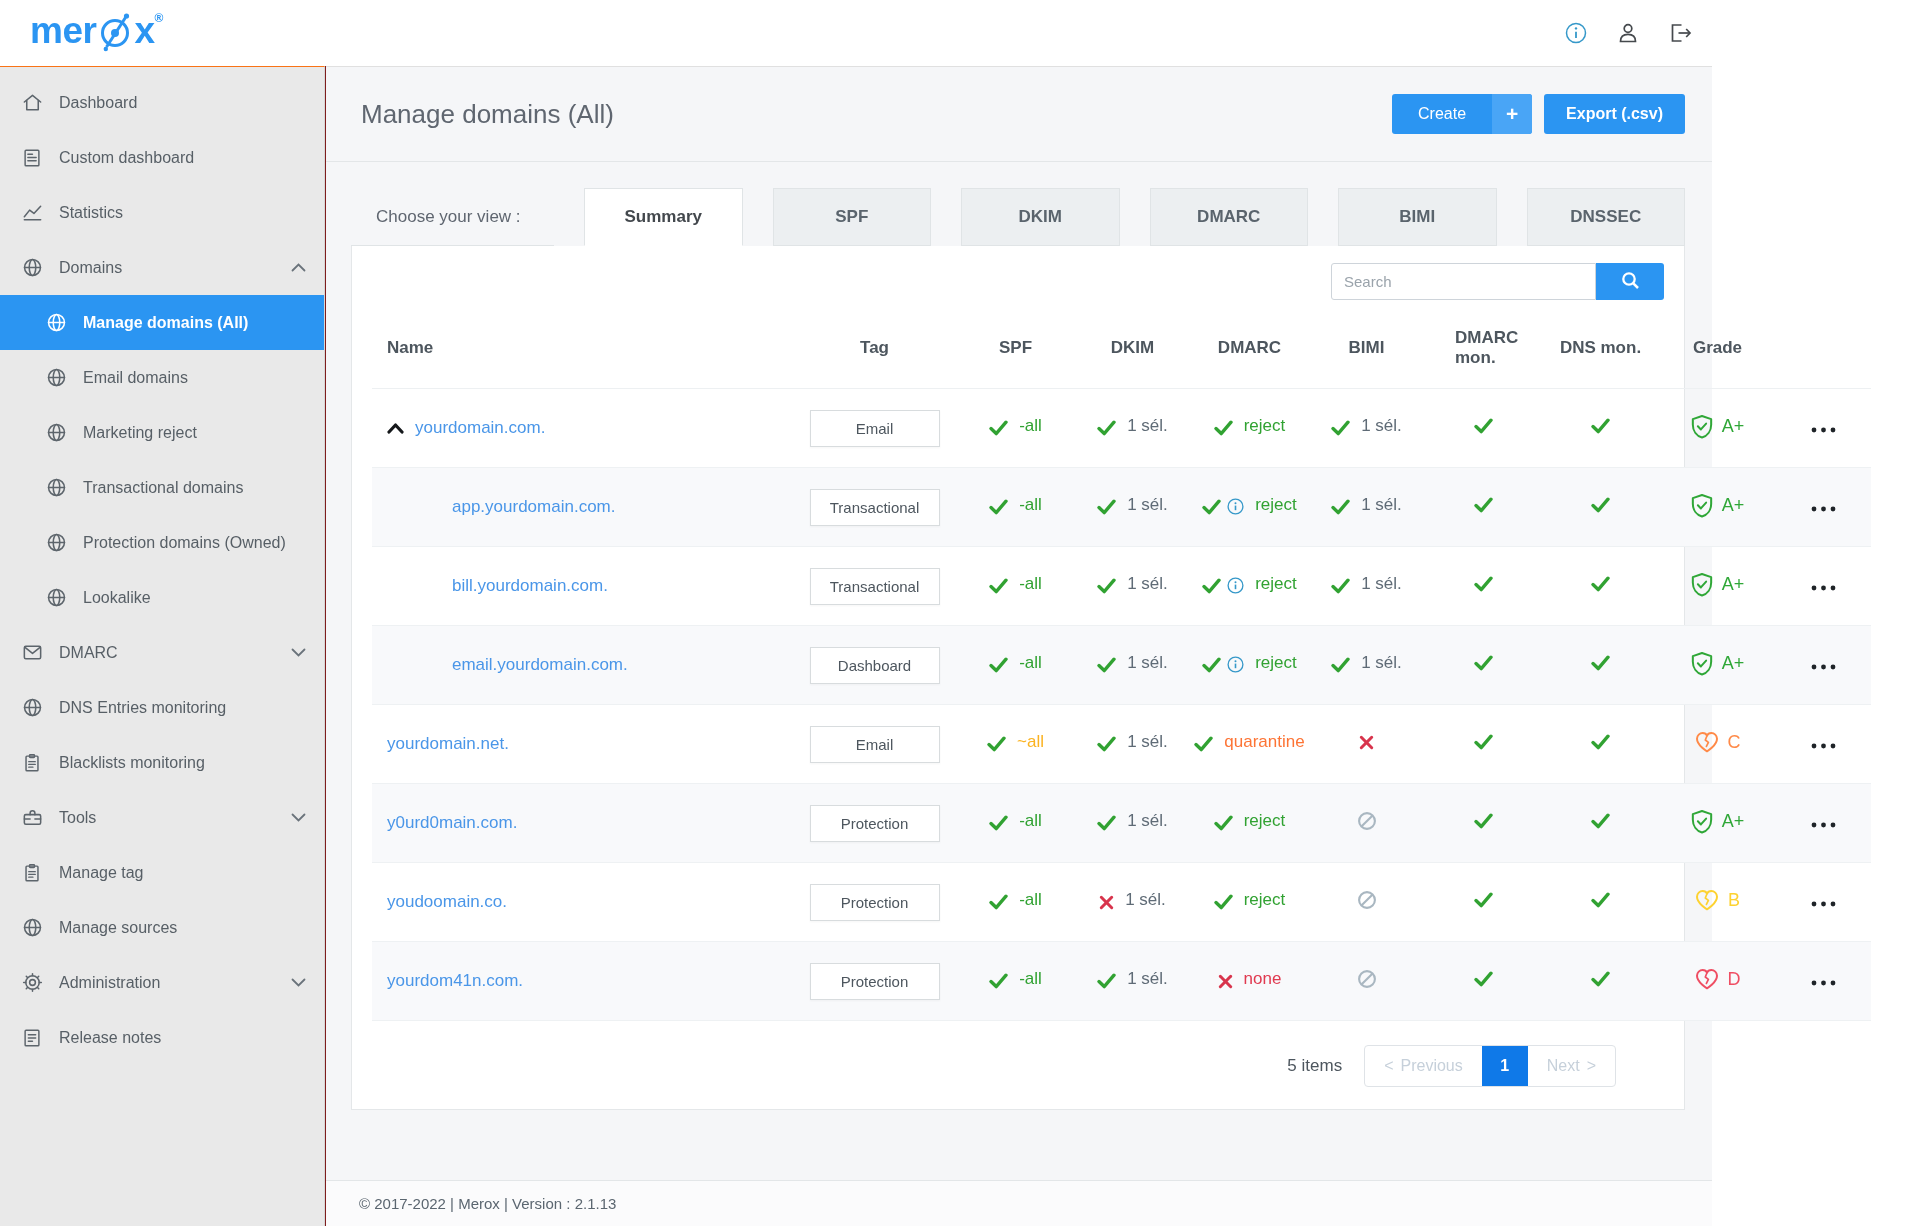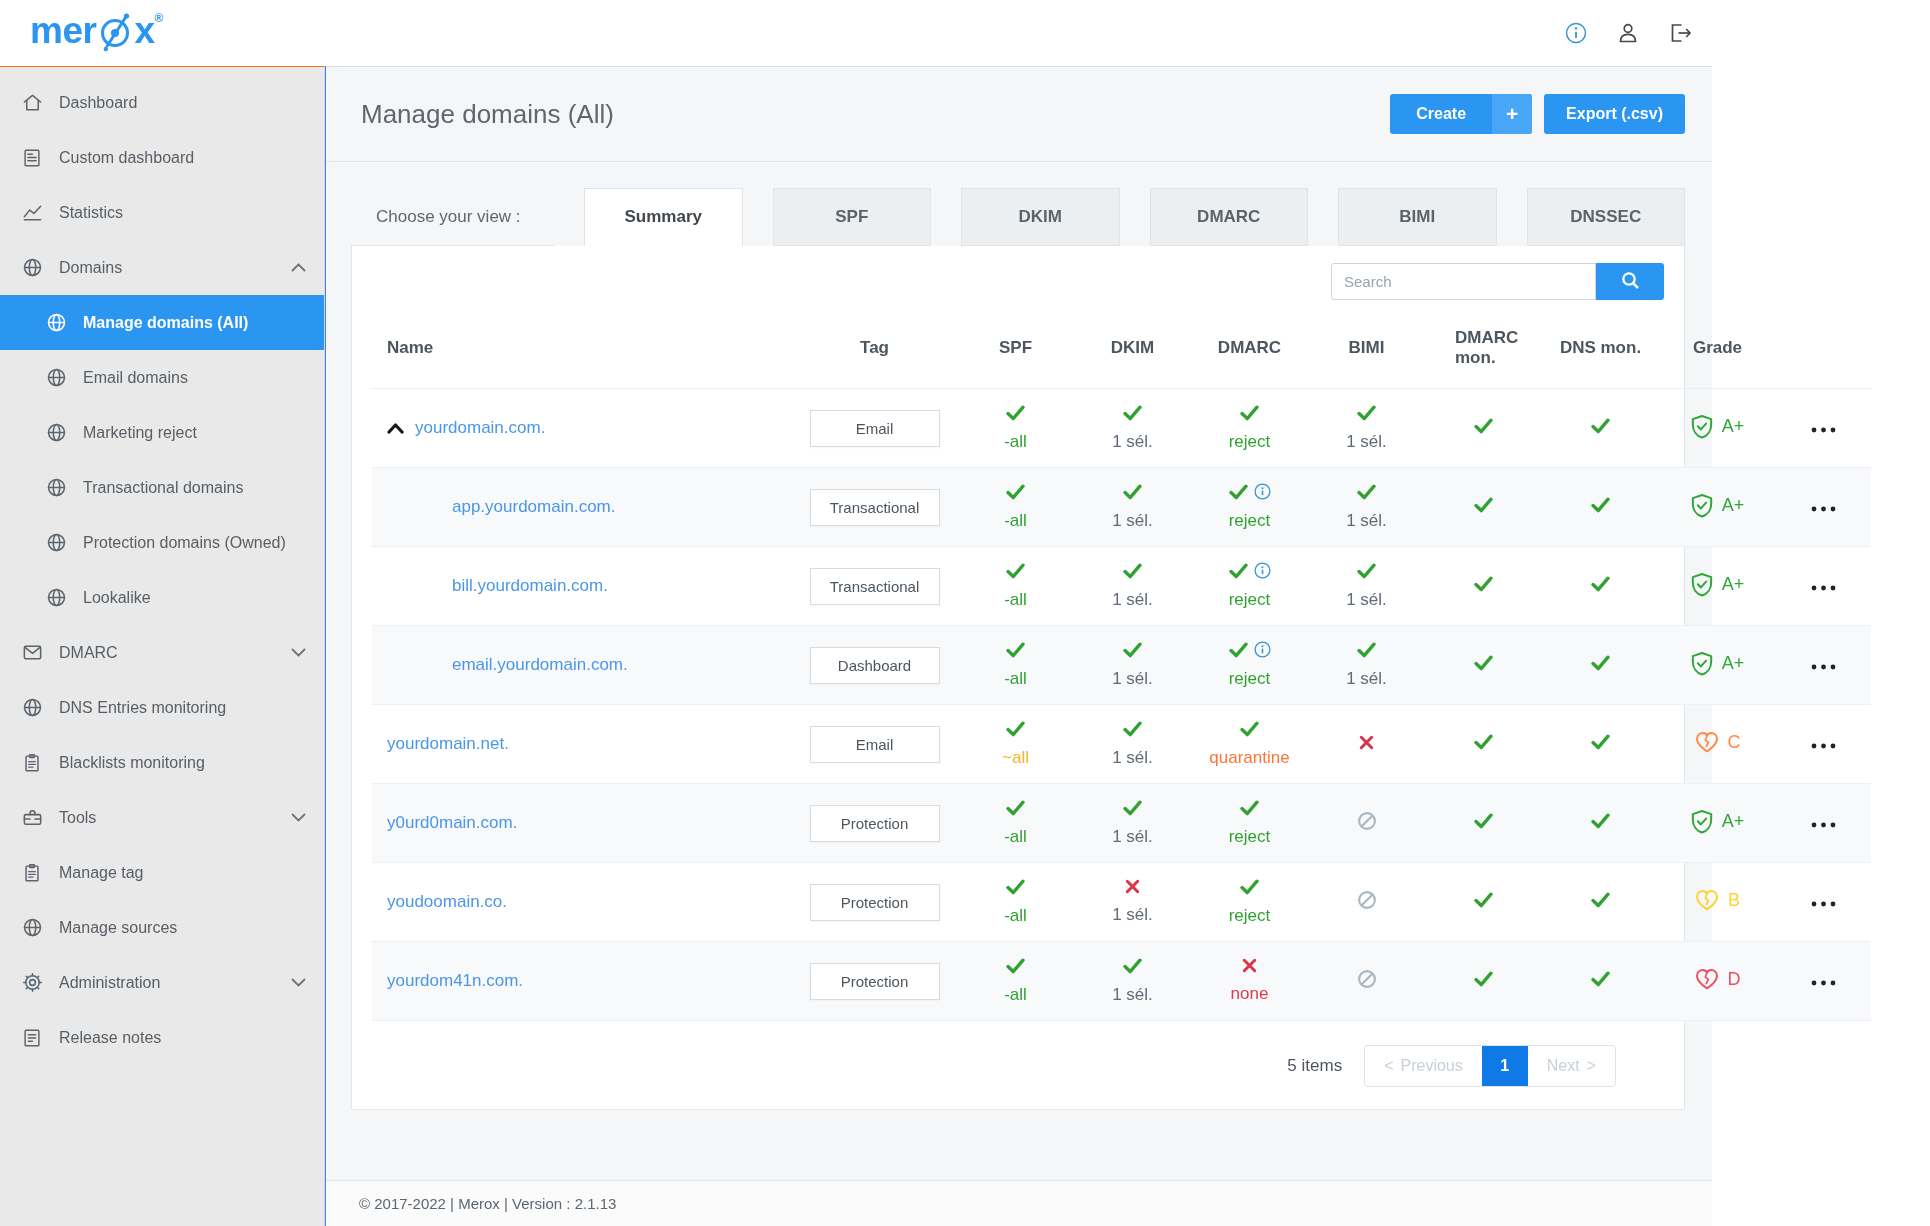--- a/index.html
+++ b/index.html
@@ -1,18 +1,18 @@
 <!DOCTYPE html>
 <html><head>
 <meta charset="utf-8">
 <style>
   * { margin:0; padding:0; box-sizing:border-box; }
   html,body { width:1930px; height:1226px; }
   body { font-family:"Liberation Sans", sans-serif; background:#fff; overflow:hidden; }
-  .app { position:relative; width:1712px; height:1226px; background:#3b82f6; }
+  .app { position:relative; width:1712px; height:1226px; background:#7f1d1d; }
 
   
   .topbar { position:absolute; top:0; left:0; right:0; height:66px; background:#fff; display:flex; align-items:center; justify-content:space-between; padding:0 20px 0 30px; z-index:5; }
   .logo { display:flex; align-items:flex-start; cursor:pointer; }
   .logo .ltxt { font-size:37px; font-weight:700; color:#2b95f2; letter-spacing:-0.5px; line-height:44px; }
   .logo .o-icon { margin:0 1px; }
   .logo sup { font-size:12px; color:#2b95f2; font-weight:700; margin-top:2px; }
   .top-icons { display:flex; align-items:center; gap:28px; }
   .top-icons .tic { display:inline-flex; cursor:pointer; }
 
@@ -23,21 +23,21 @@
   .side-item.sub { padding-left:44px; }
   .side-item.active { background:#2b95f2; color:#fff; font-weight:700; }
   .side-item.active .si-icon { color:#fff; }
   .side-item .si-chev { margin-left:auto; color:#6a737b; display:inline-flex; }
 
   
   .main { position:absolute; top:66px; left:326px; right:0; bottom:0; background:#f5f6f8; border-top:1px solid #e0e0e0; }
   .titlebar { height:95px; border-bottom:1px solid #e3e6e8; display:flex; align-items:center; padding:0 27px 0 35px; }
   .titlebar h1 { flex:1; font-size:26px; font-weight:400; color:#5f6670; }
   .btn-create { display:flex; align-items:stretch; height:40px; background:#2b95f2; border:none; border-radius:3px; color:#fff; cursor:pointer; overflow:hidden; margin-right:12px; font-family:inherit; }
-  .btn-create .cr-label { display:flex; align-items:center; padding:0 26px; font-size:16px; font-weight:700;border-radius:10px; }
+  .btn-create .cr-label { display:flex; align-items:center; padding:0 26px; font-size:16px; font-weight:400;border-radius:10px; }
   .btn-create .cr-plus { display:flex; align-items:center; justify-content:center; width:40px; background:#49a5f6; font-size:21px; font-weight:600; }
   .btn-export { height:40px; padding:0 22px; background:#2b95f2; border:none; border-radius:3px; color:#fff; font-size:16px; font-weight:600; cursor:pointer; font-family:inherit; }
 
   .content { padding:26px 27px 0 25px; }
   .tabbar { display:flex; height:58px;gap:31px; }
   .tab-label { width:203px; display:flex; align-items:center; padding-left:25px; font-size:17px; color:#5f6670; border-bottom:1px solid #e0e4e6; }
   .tab { flex:1; display:flex; align-items:center; justify-content:center; background:#eceff1; border:1px solid #e0e4e6; margin-left:-1px; font-size:17px; font-weight:700; color:#5a646d; cursor:pointer; }
   .tab:first-of-type { margin-left:0; }
   .tab.active { background:#fff; border-bottom:1px solid #fff; color:#43484d; }
 
@@ -52,21 +52,21 @@
   thead th.th-name { text-align:left; padding-left:15px; }
   thead th.th-wrap { text-align:left; padding-left:30px; padding-right:30px; }
   tbody tr { height:79px; border-bottom:1px solid #eef1f3; }
   tbody tr:nth-child(even) { background:#f8f9fb; }
   td { vertical-align:middle; text-align:center; }
   td.c-name { text-align:left; padding-left:15px; }
   .caret { display:inline-flex; margin-right:11px; color:#15181b; cursor:pointer; vertical-align:middle; }
   .domain-link { color:#4a96e8; font-size:17px; text-decoration:none; cursor:pointer; }
   td.c-name.sub-name { padding-left:80px; }
   .tagbox { display:inline-block; width:130px; padding:9px 4px; background:#fff; border:1px solid #d8dcde; box-shadow:0 1px 2px rgba(0,0,0,0.04); font-size:15px; color:#4d565e; }
-  .stack { display:inline-flex; flex-direction:column; align-items:center; gap:11px; }
+  .stack { display:inline-flex; flex-direction:row; align-items:flex-end; gap:11px; }
   .irow { display:inline-flex; align-items:center; gap:6px; }
   .stext { font-size:17px; }
   .t-green { color:#31a232; }
   .t-gray  { color:#5f6b76; }
   .t-amber { color:#fbb322; }
   .t-orange{ color:#fd7435; }
   .t-red   { color:#e03a50; }
   .mk-check { color:#31a232; display:inline-flex; }
   .mk-cross { color:#d8344c; display:inline-flex; }
   .mk-ban   { color:#a9b7c1; display:inline-flex; }

